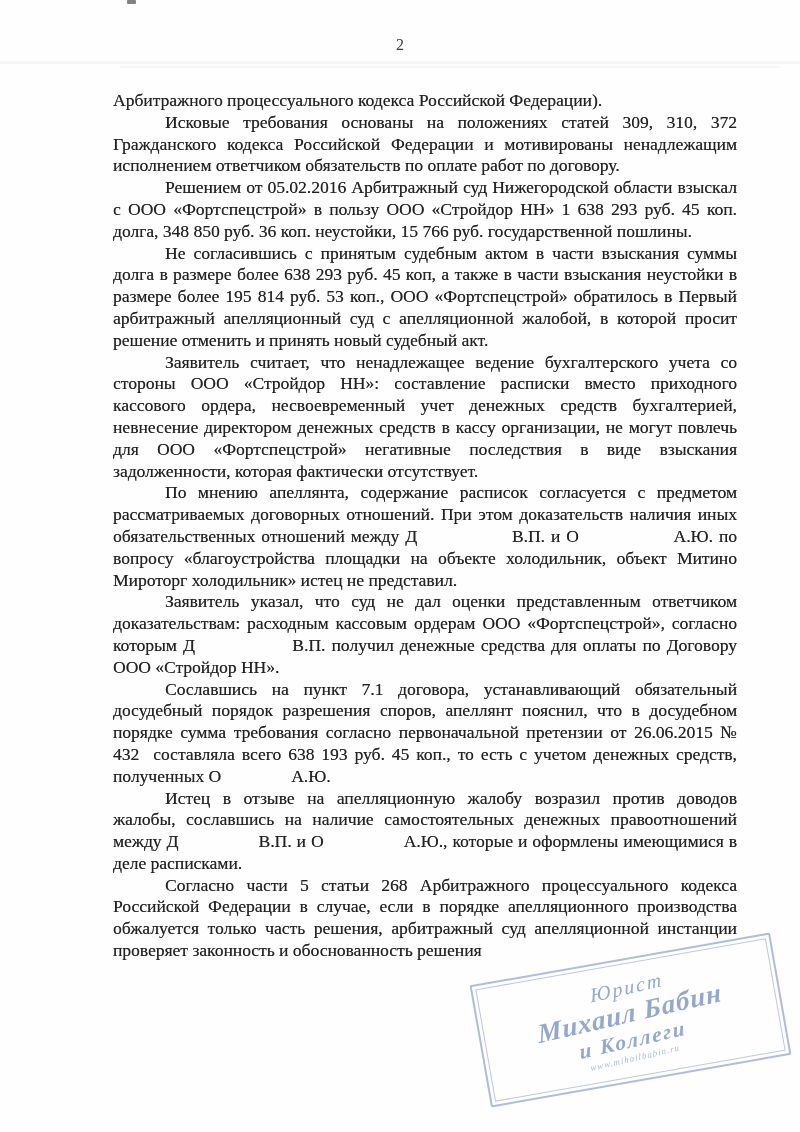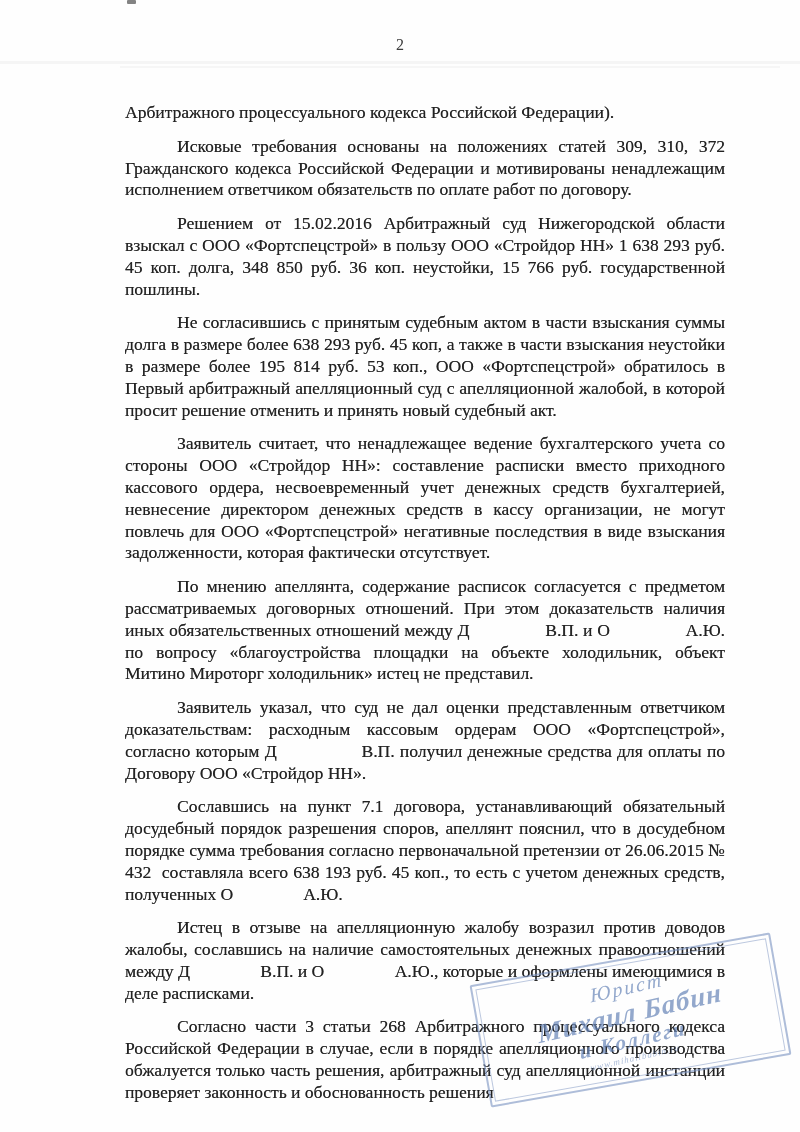--- a/index.html
+++ b/index.html
@@ -56,21 +56,21 @@
     left: 113px;
     top: 90px;
     width: 624px;
     font-size: 17.5px;
     line-height: 21.8px;
     color: #222222;
     text-align: justify;
     text-shadow: 0.2px 0.2px 0.35px rgba(40,40,40,0.65);
   }
   .text-block p {
-    margin: 12px;
+    margin: 0;
     padding: 0;
     text-indent: 52px;
   }
   .text-block p:first-child {
     text-indent: 0;
   }
   
   .stamp {
     position: absolute;
     left: 478px;
@@ -133,28 +133,28 @@
 
   <div class="scan-tick"></div>
   <div class="scan-streak-1"></div>
   <div class="scan-streak-2"></div>
 
   <div class="page-number">2</div>
 
   <div class="text-block">
       <p>Арбитражного процессуального кодекса Российской Федерации).</p>
       <p>Исковые требования основаны на положениях статей 309, 310, 372 Гражданского кодекса Российской Федерации и мотивированы ненадлежащим исполнением ответчиком обязательств по оплате работ по договору.</p>
-      <p>Решением от 15.02.2016 Арбитражный суд Нижегородской области взыскал с ООО «Фортспецстрой» в пользу ООО «Стройдор НН» 1 638 293 руб. 45 коп. долга, 348 850 руб. 36 коп. неустойки, 15 766 руб. государственной пошлины.</p>
+      <p>Решением от 05.02.2016 Арбитражный суд Нижегородской области взыскал с ООО «Фортспецстрой» в пользу ООО «Стройдор НН» 1 638 293 руб. 45 коп. долга, 348 850 руб. 36 коп. неустойки, 15 766 руб. государственной пошлины.</p>
       <p>Не согласившись с принятым судебным актом в части взыскания суммы долга в размере более 638 293 руб. 45 коп, а также в части взыскания неустойки в размере более 195 814 руб. 53 коп., ООО «Фортспецстрой»  обратилось в Первый арбитражный апелляционный суд с апелляционной жалобой, в которой просит решение отменить и принять новый судебный акт.</p>
       <p>Заявитель считает, что ненадлежащее ведение бухгалтерского учета со стороны ООО «Стройдор НН»: составление расписки вместо приходного кассового ордера, несвоевременный учет денежных средств бухгалтерией, невнесение директором денежных средств в кассу организации, не могут повлечь для ООО «Фортспецстрой» негативные последствия в виде взыскания задолженности, которая фактически отсутствует.</p>
       <p>По мнению апеллянта,  содержание расписок согласуется с предметом рассматриваемых договорных отношений. При этом доказательств наличия иных обязательственных отношений между Д&nbsp;&nbsp;&nbsp;&nbsp;&nbsp;&nbsp;&nbsp;&nbsp;&nbsp;&nbsp;&nbsp;&nbsp;&nbsp;&nbsp;&nbsp;&nbsp;В.П. и О&nbsp;&nbsp;&nbsp;&nbsp;&nbsp;&nbsp;&nbsp;&nbsp;&nbsp;&nbsp;&nbsp;&nbsp;&nbsp;&nbsp;&nbsp;&nbsp;А.Ю. по вопросу «благоустройства площадки на объекте холодильник, объект Митино Мироторг холодильник» истец не представил.</p>
       <p>Заявитель указал, что суд не дал оценки представленным ответчиком доказательствам: расходным кассовым ордерам ООО «Фортспецстрой», согласно которым Д&nbsp;&nbsp;&nbsp;&nbsp;&nbsp;&nbsp;&nbsp;&nbsp;&nbsp;&nbsp;&nbsp;&nbsp;&nbsp;&nbsp;&nbsp;&nbsp;В.П. получил денежные средства для оплаты по Договору ООО «Стройдор НН».</p>
       <p>Сославшись на пункт 7.1 договора, устанавливающий обязательный досудебный порядок разрешения споров, апеллянт пояснил, что в досудебном порядке сумма требования согласно первоначальной претензии от 26.06.2015 № 432&nbsp; составляла всего 638 193 руб. 45 коп., то есть с учетом денежных средств, полученных О&nbsp;&nbsp;&nbsp;&nbsp;&nbsp;&nbsp;&nbsp;&nbsp;&nbsp;&nbsp;&nbsp;&nbsp;&nbsp;&nbsp;&nbsp;&nbsp;А.Ю.</p>
       <p>Истец в отзыве на апелляционную жалобу возразил против доводов жалобы, сославшись на наличие самостоятельных денежных правоотношений между Д&nbsp;&nbsp;&nbsp;&nbsp;&nbsp;&nbsp;&nbsp;&nbsp;&nbsp;&nbsp;&nbsp;&nbsp;&nbsp;&nbsp;&nbsp;&nbsp;В.П. и О&nbsp;&nbsp;&nbsp;&nbsp;&nbsp;&nbsp;&nbsp;&nbsp;&nbsp;&nbsp;&nbsp;&nbsp;&nbsp;&nbsp;&nbsp;&nbsp;А.Ю., которые и оформлены имеющимися в деле расписками.</p>
-      <p>Согласно части 3 статьи 268 Арбитражного процессуального кодекса Российской Федерации в случае, если в порядке апелляционного производства обжалуется только часть решения, арбитражный суд апелляционной инстанции проверяет законность и обоснованность решения</p>
+      <p>Согласно части 5 статьи 268 Арбитражного процессуального кодекса Российской Федерации в случае, если в порядке апелляционного производства обжалуется только часть решения, арбитражный суд апелляционной инстанции проверяет законность и обоснованность решения</p>
     </div>
 
   <div class="stamp">
     <div class="stamp-inner">
       <div class="stamp-title">Юрист</div>
       <div class="stamp-name">Михаил Бабин</div>
       <div class="stamp-subtitle">и Коллеги</div>
       <div class="stamp-url">www.mihailbabin.ru</div>
     </div>
   </div>

